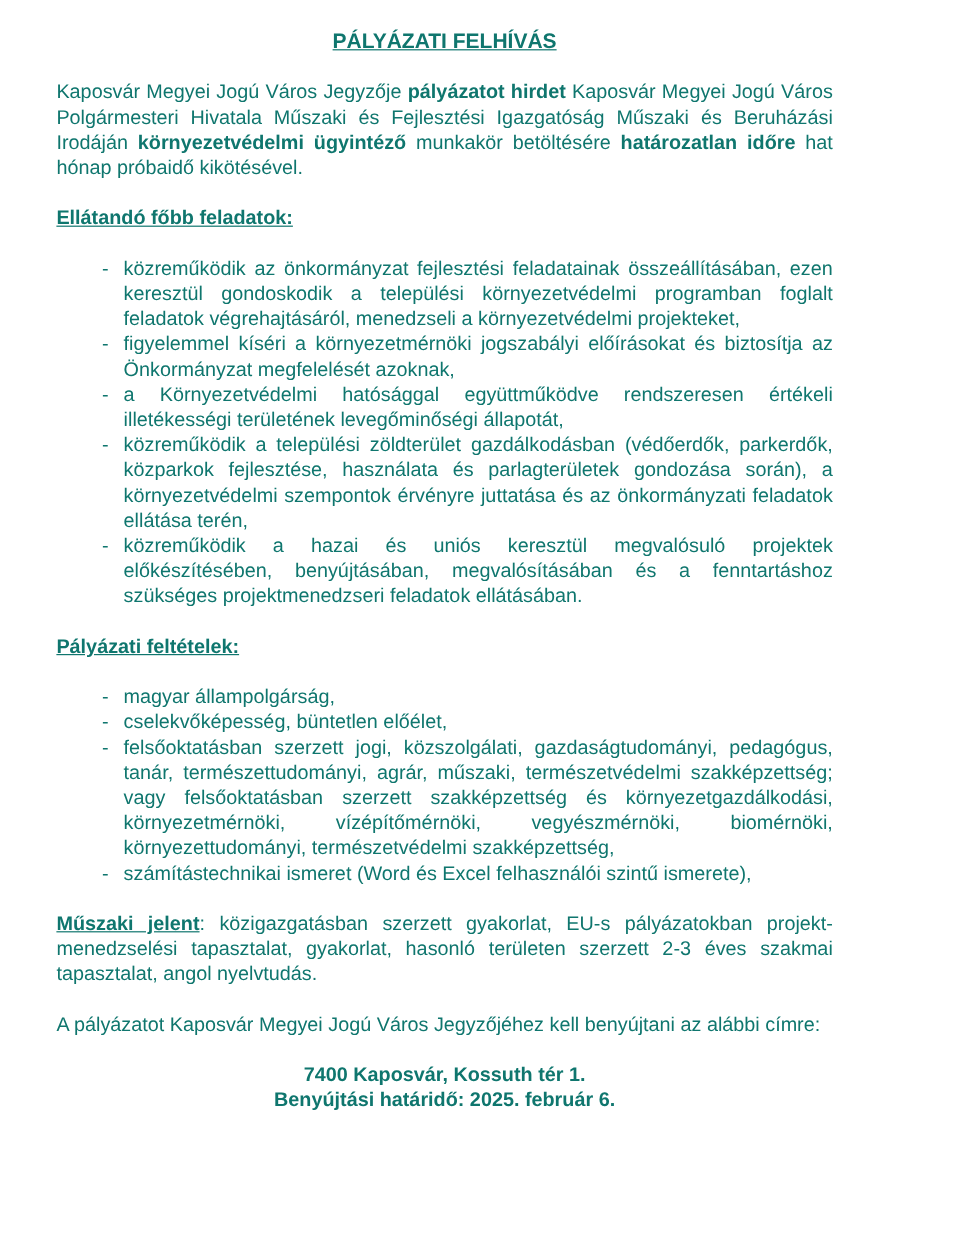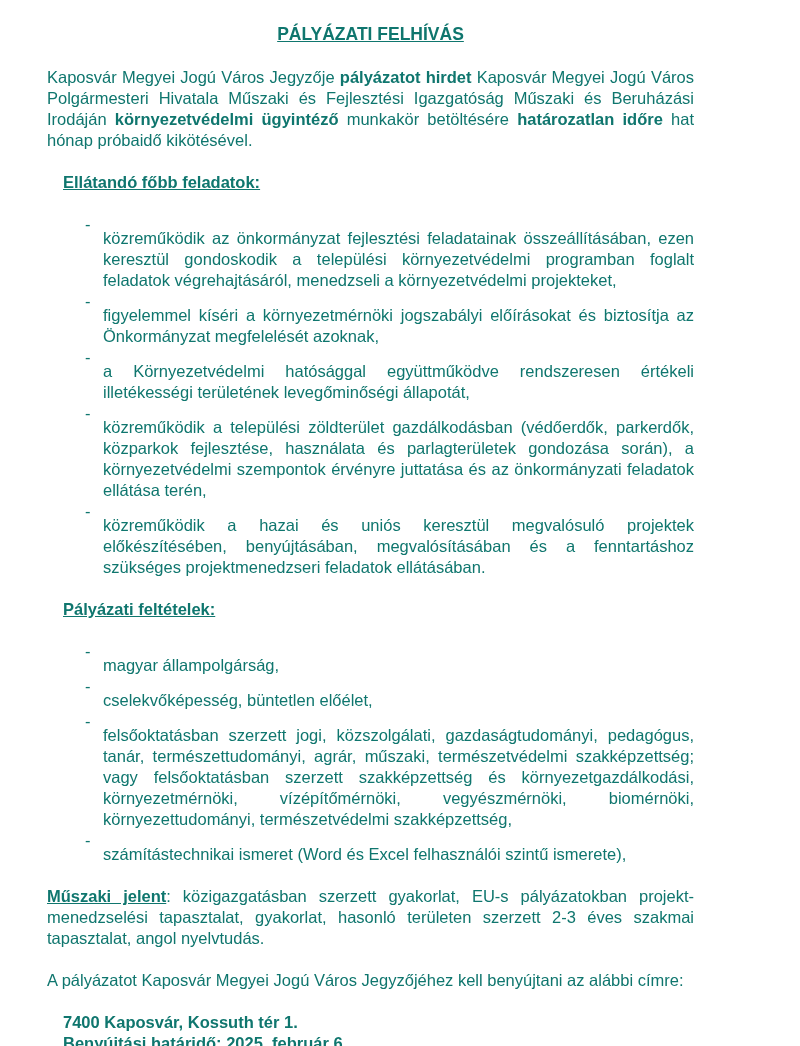--- a/index.html
+++ b/index.html
@@ -20,29 +20,29 @@
     font-weight: bold;
     text-decoration: underline;
     font-size: 17.5px;
     margin: 0 0 22px 0;
   }
   .para { margin: 0 0 21px 0; }
   .bold { font-weight: bold; }
   .section-heading {
     font-weight: bold;
     text-decoration: underline;
-    margin: 0 0 21px 16px;
+    margin: 0 0 21px 0;
     text-align: left;
   }
   .label-underline { font-weight: bold; text-decoration: underline; }
   .list { margin: 0 0 21px 0; }
   .li { display: flex; }
   .li .dash { flex: none; width: 18px; margin-left: 38px; }
-  .li .txt { flex: 1; text-align: justify; margin-top: 14px; }
-  .center-block { font-weight: bold; margin: 16px; }
+  .li .txt { flex: 1; text-align: justify; }
+  .center-block { text-align: center; font-weight: bold; margin: 4px; }
   .center-block div { line-height: 21px; }
 </style>
 </head>
 <body>
 
 <div class="page">
 
   <h1 class="title">PÁLYÁZATI FELHÍVÁS</h1>
 
   <p class="para"><span>Kaposvár Megyei Jogú Város Jegyzője </span><span class="bold">pályázatot hirdet</span><span> Kaposvár Megyei Jogú Város Polgármesteri Hivatala Műszaki és Fejlesztési Igazgatóság Műszaki és Beruházási Irodáján </span><span class="bold">környezetvédelmi ügyintéző</span><span> munkakör betöltésére </span><span class="bold">határozatlan időre</span><span> hat hónap próbaidő kikötésével.</span></p>

